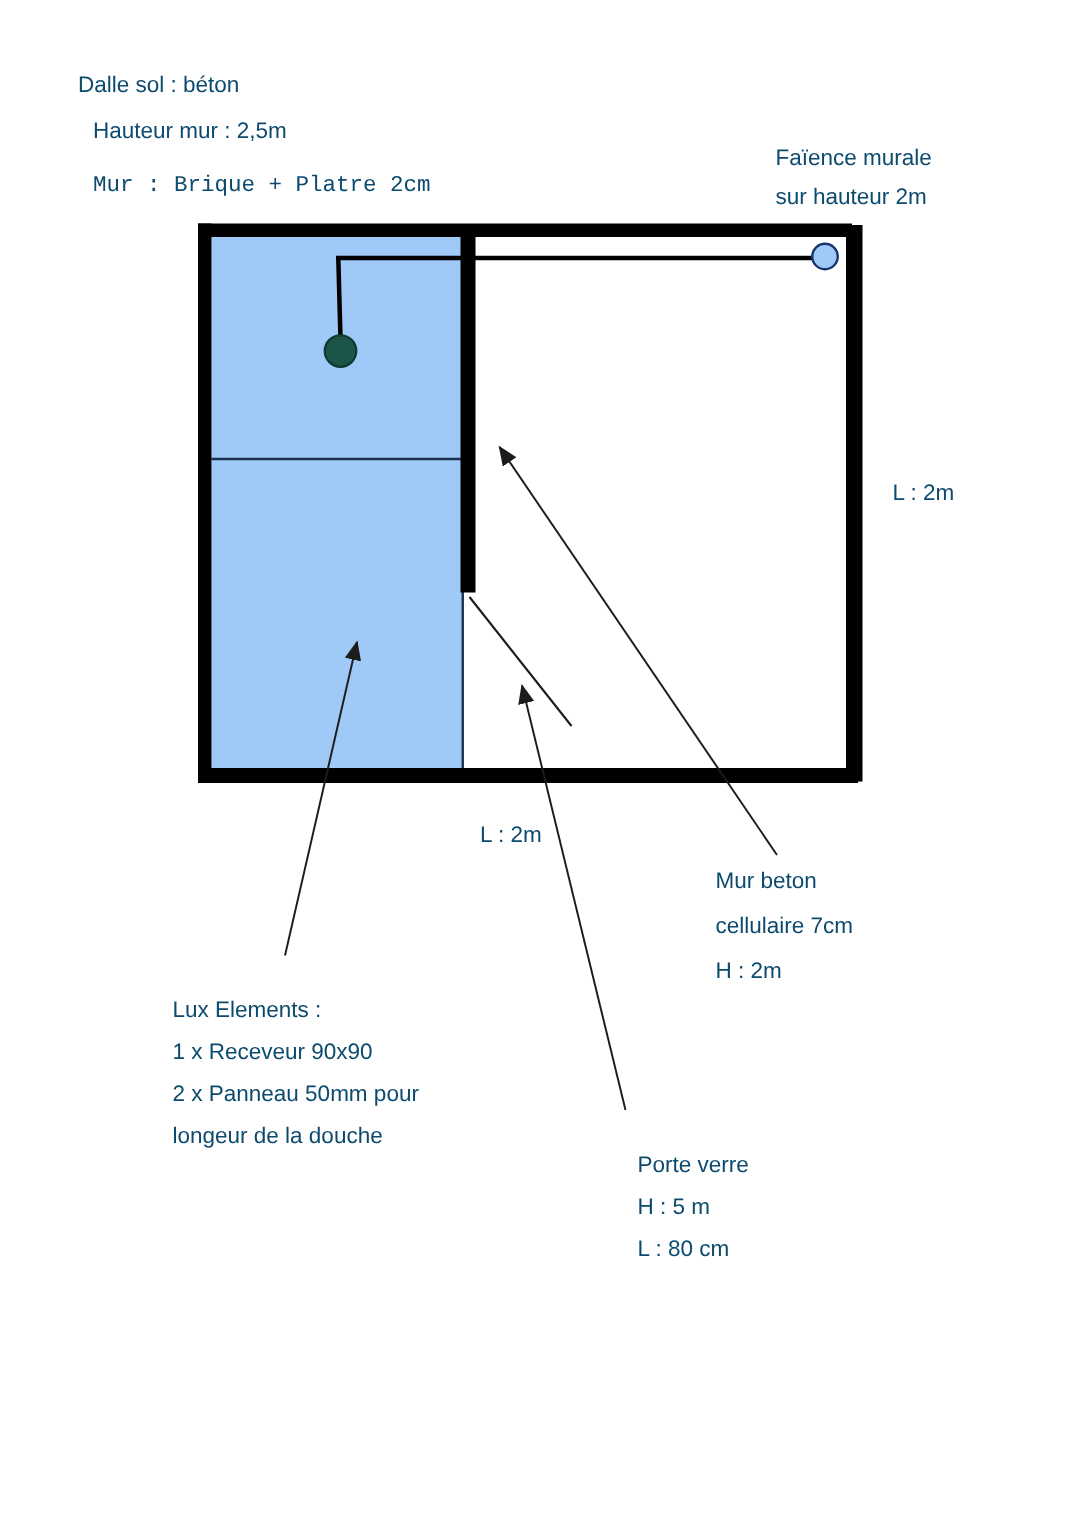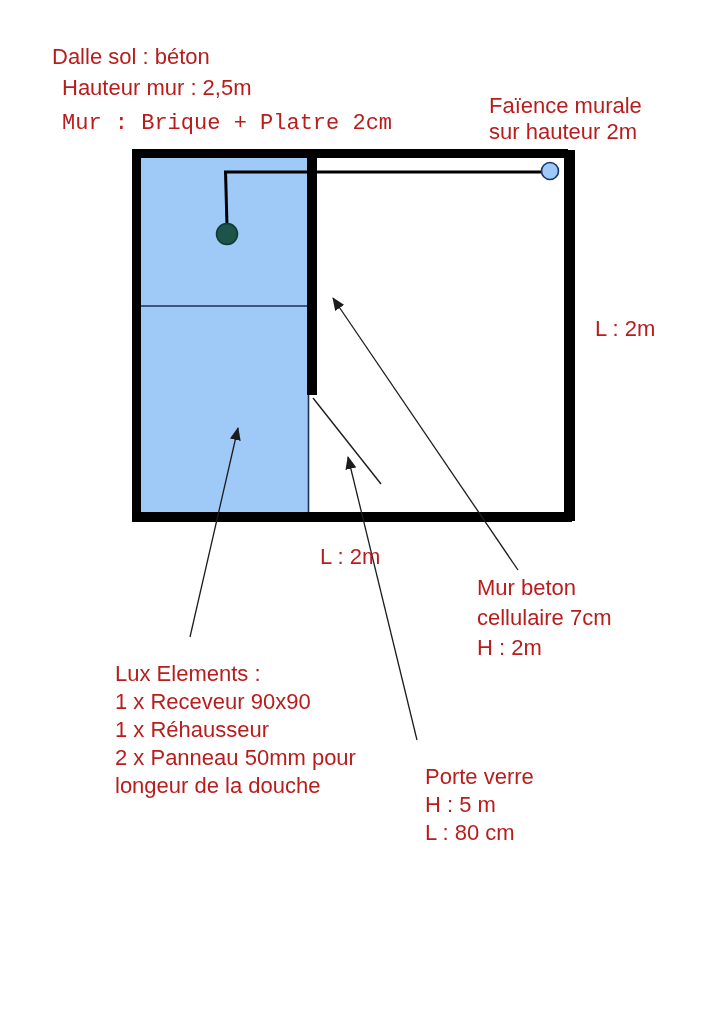--- a/index.html
+++ b/index.html
@@ -10,34 +10,34 @@
   body {
     position: relative;
     width: 724px;
     height: 1024px;
     overflow: hidden;
     font-family: "Liberation Sans", sans-serif;
     color: #1f1f1f;
   }
   .label {
     position: absolute;
-    font-size: 22px;
+    font-size: 15px;
     line-height: 28px;
     white-space: nowrap;
-    color: #b91c1c;
+    color: #0c4a6e;
   }
   #plan-svg {
     position: absolute;
     left: 0;
     top: 0;
     width: 724px;
     height: 1024px;
   }
   .lh30 { line-height: 30px; }
-  .lh26 { line-height: 26px; }
+  .lh26 { line-height: 26px; margin-left: 28px; }
 </style>
 </head>
 <body>
 
 <svg id="plan-svg" viewBox="0 0 724 1024" xmlns="http://www.w3.org/2000/svg">
   <defs>
     <marker id="arrowhead" markerUnits="userSpaceOnUse" markerWidth="14" markerHeight="11" refX="12" refY="5.5" orient="auto">
       <path d="M0,0 L13,5.5 L0,11 z" fill="#1c1c1c"></path>
     </marker>
   </defs>
@@ -86,21 +86,20 @@
 
 <div class="label lh30" style="left:477px; top:573px;">
   <div>Mur beton</div>
   <div>cellulaire 7cm</div>
   <div>H : 2m</div>
 </div>
 
 <div class="label" style="left:115px; top:660px;">
   <div>Lux Elements :</div>
   <div>1 x Receveur 90x90</div>
-  <div>1 x Réhausseur</div>
   <div>2 x Panneau 50mm pour</div>
   <div>longeur de la douche</div>
 </div>
 
 <div class="label" style="left:425px; top:763px;">
   <div>Porte verre</div>
   <div>H : 5 m</div>
   <div>L : 80 cm</div>
 </div>
 

